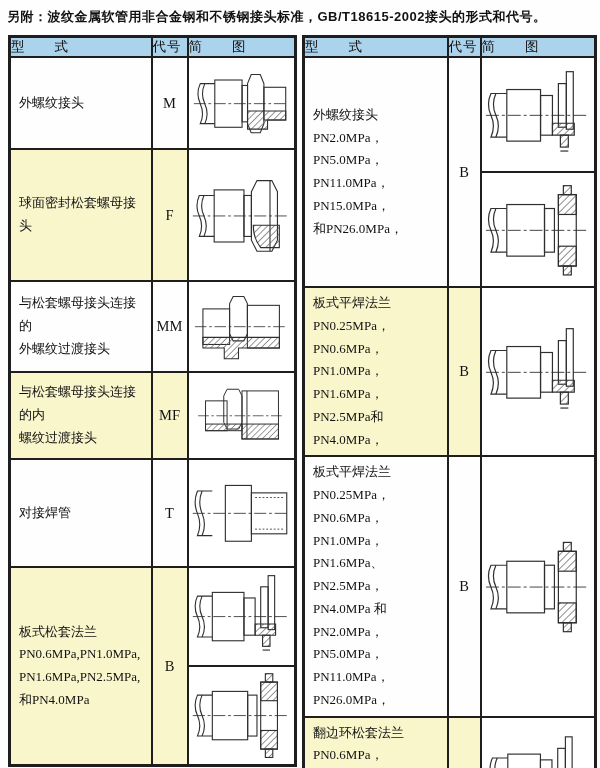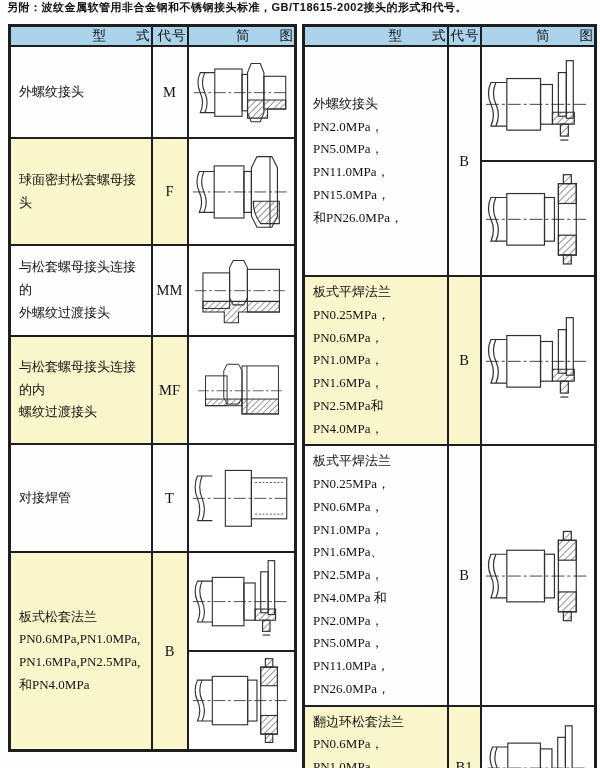--- a/index.html
+++ b/index.html
@@ -9,28 +9,28 @@
   }
   *{box-sizing:border-box;}
   html,body{margin:0;padding:0;}
   body{
     width:600px;height:768px;background:#fefefe;
     font-family:"Liberation Serif","DejaVu Serif",serif;
     color:#111;overflow:hidden;
   }
   .title{
     font-family:"Liberation Sans","DejaVu Sans",sans-serif;
-    font-weight:bold;font-size:11px;letter-spacing:.5px;
-    padding:0 6px 0 7px;white-space:nowrap;
+    font-weight:bold;font-size:13px;letter-spacing:.5px;
+    padding:8px 6px 0 7px;white-space:nowrap;
   }
   .tables{display:flex;gap:5px;margin:9px 0 0 8px;align-items:flex-start;}
   table{border-collapse:collapse;border:3px solid var(--border);table-layout:fixed;}
   td{border:2px solid var(--border);padding:0;vertical-align:middle;overflow:hidden;}
   thead td{
-    background:var(--blue);text-align:right;height:18px;
+    background:var(--blue);text-align:left;height:18px;
     font-size:13.5px;letter-spacing:1px;
   }
   .c-type{font-size:13px;}
   .type-text{white-space:pre-line;line-height:1.75;padding:4px 4px 4px 8px;}
   .c-code{text-align:center;font-size:14.5px;}
   tr.hl .c-type,tr.hl .c-code{background:var(--yellow);}
   .c-diag{background:#fff;}
   .diag{display:flex;align-items:center;justify-content:center;width:100%;}
   .diag svg{width:97%;height:96%;}
   .stack{display:flex;flex-direction:column;width:100%;}
@@ -84,21 +84,21 @@
                   <rect x="26" y="22" width="30" height="52"></rect>
                   <rect x="56" y="28" width="6" height="40"></rect>
                   <path d="M62,26 L66,16 L76,16 L80,26 V70 L76,80 L66,80 L62,70 Z"></path>
                   <rect x="80" y="30" width="24" height="36"></rect>
                   <path d="M62,56 H104 V66 H84 V76 H62 Z" fill="url(#hatch)"></path>
                 </g>
               </svg>
             </div>
           </td>
       </tr>
-      <tr class="hl" style="height:107px">
+      <tr class="hl" style="height:132px">
         <td class="c-type">
             <div class="type-text">球面密封松套螺母接头</div>
           </td>
         <td class="c-code">F</td>
         <td class="c-diag">
             <div class="diag" style="height:101px">
               <svg viewBox="0 0 110 95" preserveAspectRatio="xMidYMid meet">
                 <g stroke="#2f2f2f" stroke-width="1.2" fill="none">
                   <line x1="3" y1="48" x2="107" y2="48" stroke-width="0.9" stroke-dasharray="13 3 3 3"></line>
                   <path d="M26,26 H10 q-5,11 0,22 q5,11 0,22 H26"></path>
@@ -126,21 +126,21 @@
                   <line x1="3" y1="48" x2="107" y2="48" stroke-width="0.9" stroke-dasharray="13 3 3 3"></line>
                   <rect x="12" y="28" width="30" height="40"></rect>
                   <path d="M46,14 L58,14 L62,22 L62,56 L58,64 L46,64 L42,56 L42,22 Z"></path>
                   <rect x="62" y="24" width="36" height="48"></rect>
                   <path d="M12,60 H98 V72 H52 V84 H36 V72 H12 Z" fill="url(#hatch)"></path>
                 </g>
               </svg>
             </div>
           </td>
       </tr>
-      <tr class="hl" style="height:108px">
+      <tr class="hl" style="height:87px">
         <td class="c-type">
             <div class="type-text">与松套螺母接头连接的内
 螺纹过渡接头</div>
           </td>
         <td class="c-code">MF</td>
         <td class="c-diag">
             <div class="diag" style="height:82px">
               <svg viewBox="0 0 110 95" preserveAspectRatio="xMidYMid meet">
                 <g stroke="#2f2f2f" stroke-width="1.2" fill="none">
                   <line x1="3" y1="48" x2="107" y2="48" stroke-width="0.9" stroke-dasharray="13 3 3 3"></line>

